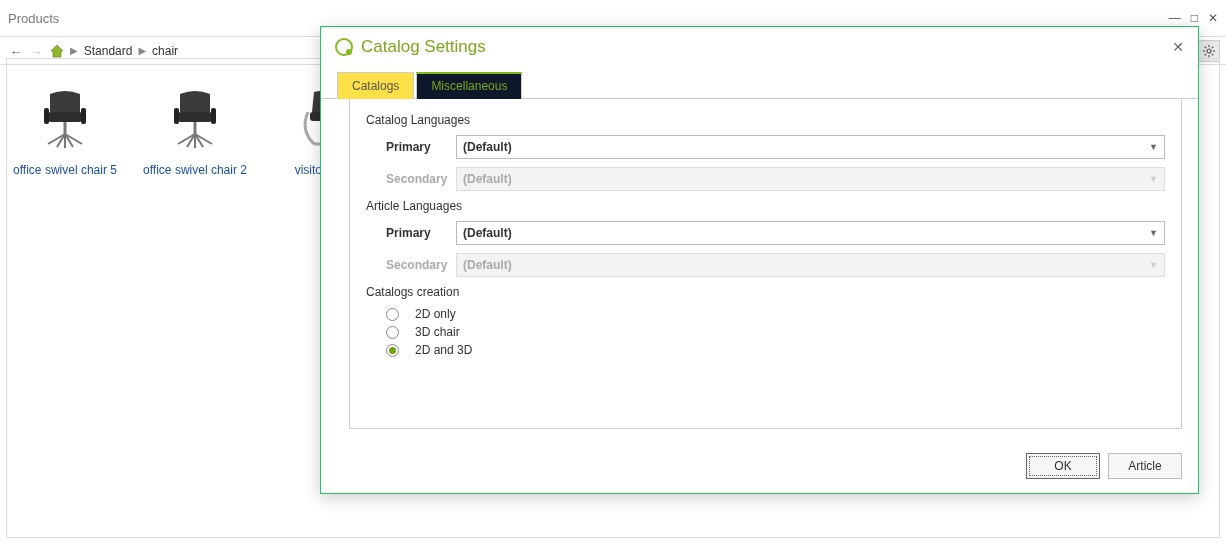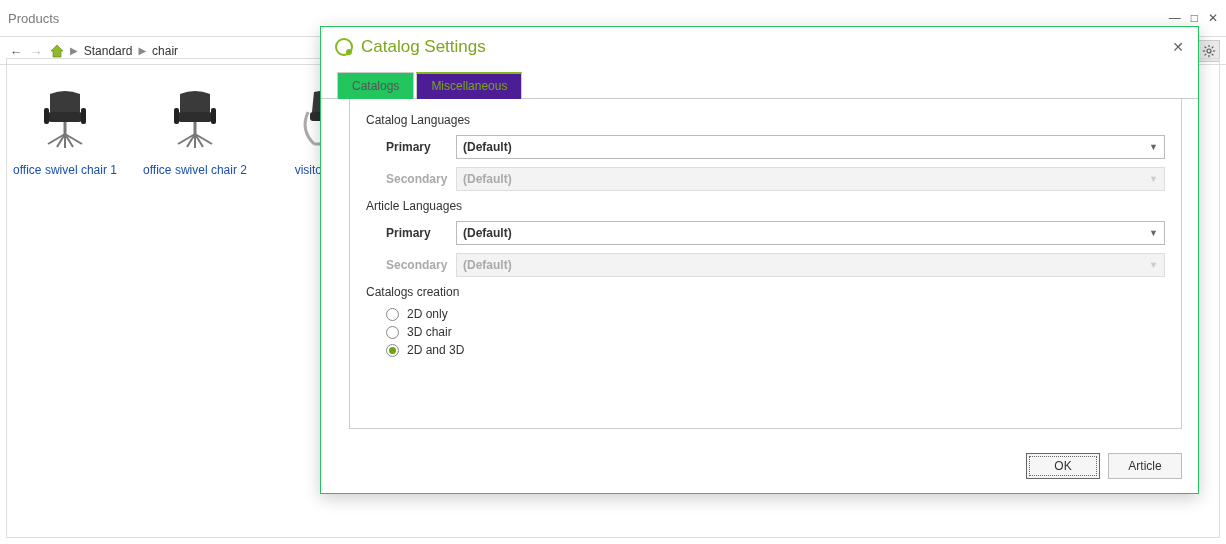--- a/index.html
+++ b/index.html
@@ -30,34 +30,34 @@
 
   
   .dialog { position:absolute; left:320px; top:26px; width:879px; height:468px; background:#fff; border:1px solid #22c55e; box-shadow:0 4px 16px rgba(0,0,0,.2); }
   .dialog-title { display:flex; align-items:center; gap:8px; padding:10px 14px 8px; }
   .dialog-title .logo { width:18px; height:18px; border:2px solid #82b91e; border-radius:50%; position:relative; }
   .dialog-title .logo::after { content:''; position:absolute; right:-1px; bottom:-1px; width:6px; height:6px; background:#82b91e; border-radius:50%; }
   .dialog-title h2 { margin:0; font-weight:400; font-size:17px; color:#7aa81a; }
   .dialog-close { position:absolute; right:10px; top:10px; width:20px; height:20px; display:flex; align-items:center; justify-content:center; color:#666; font-size:14px; cursor:pointer; }
 
   .tabs { display:flex; padding-left:16px; border-bottom:1px solid #ccc; margin-top:6px; }
-  .tab { padding:6px 14px; font-size:12px; color:#555; background:#22c55e; border:1px solid #ccc; border-bottom:none; margin-right:2px; cursor:pointer; position:relative; top:1px; }
-  .tab.active { background:#4c1d95; color:#7aa81a; border-top:2px solid #82b91e; padding-top:5px; }
+  .tab { padding:6px 14px; font-size:12px; color:#555; background:#fde047; border:1px solid #ccc; border-bottom:none; margin-right:2px; cursor:pointer; position:relative; top:1px; }
+  .tab.active { background:#0f172a; color:#7aa81a; border-top:2px solid #82b91e; padding-top:5px; }
 
   .tab-body { border:1px solid #ccc; border-top:none; margin:0 16px 0 28px; padding:14px 16px 16px; height:330px; }
   .section-h { font-size:12px; color:#333; margin:0 0 8px 0; }
   .form-row { display:flex; align-items:center; margin:4px 0 8px 20px;font-weight:bold; }
   .form-row label { width:70px; font-size:12px; color:#333; }
   .form-row.disabled label { color:#aaa; }
   .sel { flex:1; height:24px; border:1px solid #bbb; background:#fff; display:flex; align-items:center; justify-content:space-between; padding:0 6px; font-size:12px; color:#333; cursor:pointer; }
   .sel.disabled { background:#f3f3f3; color:#aaa; border-color:#ddd; cursor:default; }
   .sel .arrow { font-size:9px; color:#666; }
   .sel.disabled .arrow { color:#ccc; }
 
-  .radio-row { display:flex; align-items:center; gap:8px; margin:4px 0 4px 20px; font-size:12px; color:#333; cursor:pointer; }
+  .radio-row { display:flex; align-items:center; gap:16px; margin:4px 0 4px 20px; font-size:12px; color:#333; cursor:pointer; }
   .radio { width:13px; height:13px; border:1px solid #888; border-radius:50%; display:flex; align-items:center; justify-content:center; background:#fff; }
   .radio.checked::after { content:''; width:7px; height:7px; background:#6fa50c; border-radius:50%; }
 
   .dialog-buttons { position:absolute; right:16px; bottom:14px; display:flex; gap:8px; }
   .btn { min-width:74px; height:26px; border:1px solid #bbb; background:#f6f6f6; font-size:12px; color:#333; cursor:pointer; }
   .btn.default { border:1px solid #666; outline:1px dotted #666; outline-offset:-4px;text-align:center; }
 </style>
 </head>
 <body>
 
@@ -122,21 +122,21 @@
           <line x1="35" y1="40" x2="35" y2="52" stroke="#777" stroke-width="3"></line>
           <g stroke="#777" stroke-width="2">
             <line x1="35" y1="52" x2="18" y2="62"></line>
             <line x1="35" y1="52" x2="52" y2="62"></line>
             <line x1="35" y1="52" x2="27" y2="65"></line>
             <line x1="35" y1="52" x2="43" y2="65"></line>
             <line x1="35" y1="52" x2="35" y2="66"></line>
           </g>
         </svg>
     </div>
-    <span>office swivel chair 1</span>
+    <span>office swivel chair 5</span>
   </div>
   <div class="product-item">
     <div class="product-thumb">
       <svg class="chair-svg" viewBox="0 0 70 70">
           <path d="M20 12 Q35 6 50 12 L50 30 Q35 36 20 30 Z" fill="#3a3a3a"></path>
           <rect x="18" y="30" width="34" height="10" rx="3" fill="#2d2d2d"></rect>
           <rect x="14" y="26" width="5" height="16" rx="2" fill="#222"></rect>
           <rect x="51" y="26" width="5" height="16" rx="2" fill="#222"></rect>
           <line x1="35" y1="40" x2="35" y2="52" stroke="#777" stroke-width="3"></line>
           <g stroke="#777" stroke-width="2">

